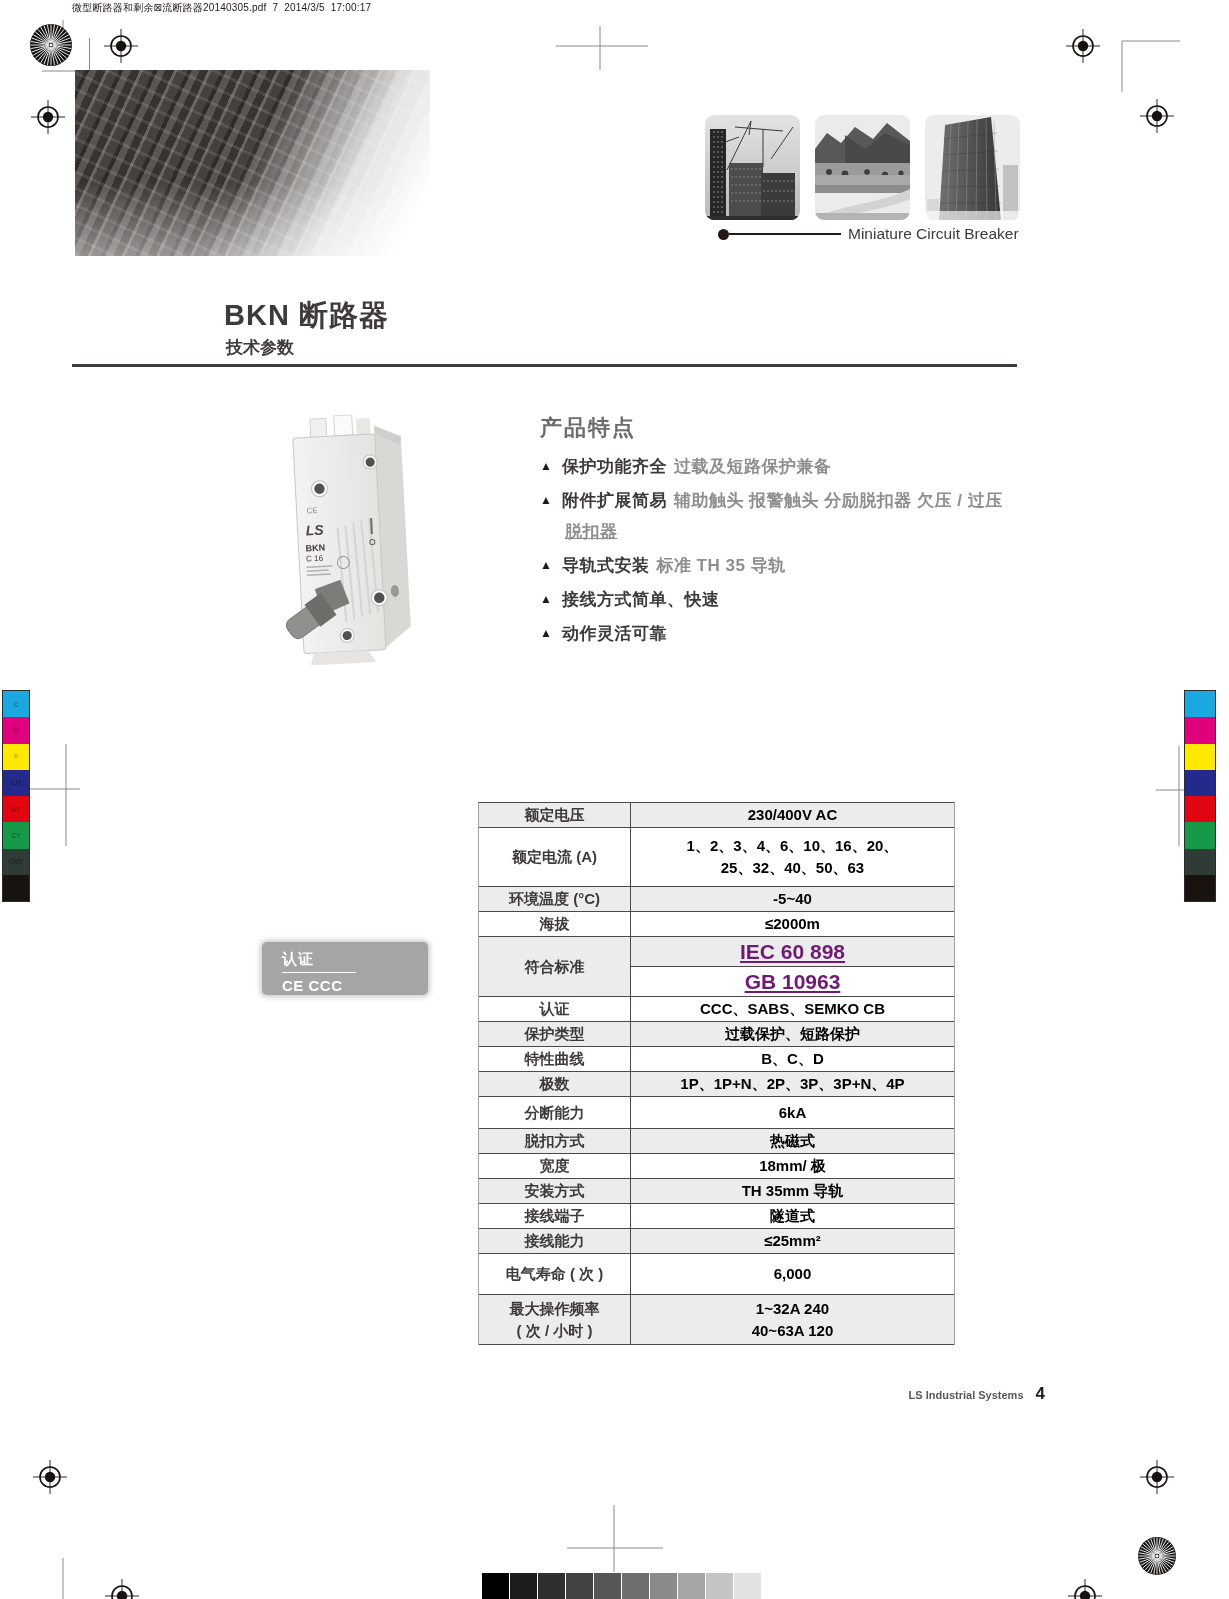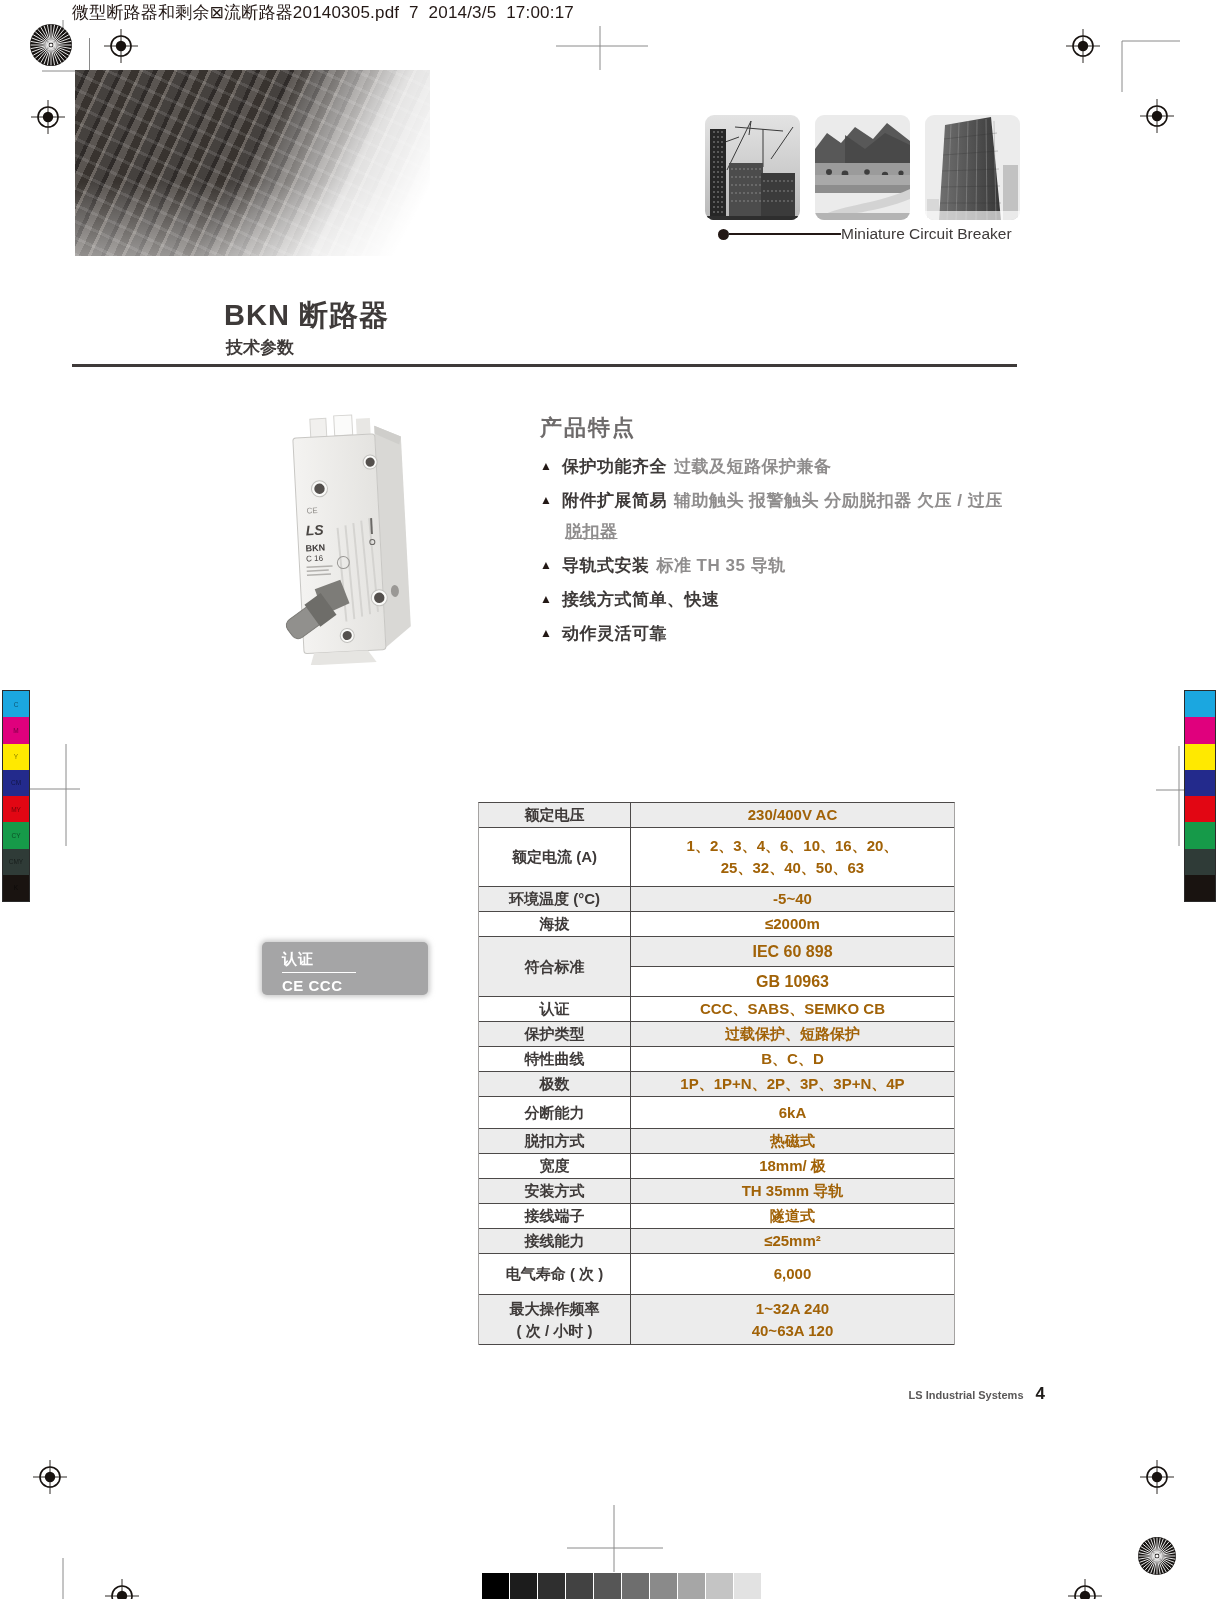--- a/index.html
+++ b/index.html
@@ -1,36 +1,36 @@
 <!DOCTYPE html>
 <html><head>
 <meta charset="utf-8">
 <style>
   html,body{margin:0;padding:0;background:#888;}
   .page{position:relative;width:1229px;height:1599px;background:#ffffff;overflow:hidden;
         font-family:"Liberation Sans","DejaVu Sans",sans-serif;color:#3e3a39;}
   .abs{position:absolute;}
 
-  .file-header{left:72px;top:1px;font-size:17px;color:#231815;white-space:pre;letter-spacing:.2px;}
+  .file-header{left:72px;top:1px;font-size:10px;color:#231815;white-space:pre;letter-spacing:.2px;}
 
   .regmarks{left:0;top:0;}
 
   .hero{left:75px;top:70px;width:355px;height:186px;
     background:
       linear-gradient(118deg, rgba(255,255,255,0) 48%, rgba(255,255,255,.85) 74%, #fff 92%),
       linear-gradient(0deg, rgba(255,255,255,.45) 0%, rgba(255,255,255,0) 40%),
       repeating-linear-gradient(25deg, rgba(255,255,255,.10) 0 3px, rgba(255,255,255,0) 3px 15px),
       repeating-linear-gradient(115deg, #45413e 0 9px, #2f2b29 9px 13px, #5a5551 13px 20px, #38332f 20px 28px, #6a645f 28px 31px);
   }
 
   .photo{top:115px;width:95px;height:105px;}
   .caption-row{left:718px;top:226px;width:310px;height:16px;display:flex;align-items:center;}
   .cap-dot{width:11px;height:11px;border-radius:50%;background:#231815;flex:0 0 auto;}
   .cap-line{width:112px;height:2px;background:#231815;flex:0 0 auto;}
-  .cap-text{font-size:15.5px;color:#3e3a39;white-space:nowrap;text-align:center;}
+  .cap-text{margin-left:7px;font-size:15.5px;color:#3e3a39;white-space:nowrap;text-align:center;}
 
   .page-title{left:224px;top:296px;font-size:29px;font-weight:700;letter-spacing:1px;color:#3e3a39;}
   .page-subtitle{left:226px;top:336px;font-size:17px;font-weight:700;color:#3e3a39;}
   .title-rule{left:72px;top:364px;width:945px;height:3px;background:#3e3a39;}
 
   .breaker{left:278px;top:407px;}
 
   .features{left:540px;top:413px;width:490px;}
   .features-heading{font-size:22px;font-weight:700;letter-spacing:2px;color:#6e6b6b;}
   .feat-item{margin-top:13px;font-size:17px;line-height:21px;}
@@ -39,24 +39,24 @@
   .feat-rest{font-weight:700;color:#8f8d8d;letter-spacing:.5px;}
   .feat-cont{margin:10px 0 0 25px;font-weight:700;color:#8f8d8d;letter-spacing:.5px;text-decoration:underline;}
 
   .spec-table{left:478px;top:762px;width:475px;border-top:1.5px solid #4c4948;
               border-left:1px solid #a5a3a2;border-right:1px solid #a5a3a2;margin-top:40px;}
   .trow{display:flex;box-sizing:border-box;border-bottom:1.5px solid #4c4948;}
   .tlabel{width:152px;flex:0 0 152px;box-sizing:border-box;border-right:1.5px solid #4c4948;
           display:flex;flex-direction:column;justify-content:center;align-items:center;
           font-size:15px;font-weight:700;color:#3e3a39;text-align:center;line-height:22px;}
   .tval{flex:1;display:flex;flex-direction:column;justify-content:center;align-items:center;
-        font-size:15px;font-weight:700;color:#a16207;text-align:center;line-height:22px;}
+        font-size:15px;font-weight:700;color:#000000;text-align:center;line-height:22px;}
   .tval-stack{flex:1;display:flex;flex-direction:column;}
   .tval-sub{flex:1;box-sizing:border-box;display:flex;justify-content:center;align-items:center;
-            font-size:16px;font-weight:700;color:#a16207;}
+            font-size:21px;font-weight:700;color:#701a75;text-decoration:underline;}
   .tval-sub + .tval-sub{border-top:1.5px solid #4c4948;}
   .shade-g{background:#ececec;}
   .shade-w{background:#ffffff;}
 
   .cert-box{left:262px;top:942px;width:166px;height:53px;background:#a5a5a6;border-radius:5px;
             box-shadow:0 0 5px 2px rgba(166,166,167,.6);padding:8px 0 0 20px;box-sizing:border-box;}
   .cert-title{font-size:15px;font-weight:700;color:#ffffff;letter-spacing:1px;}
   .cert-underline{width:74px;height:1px;background:#ffffff;margin:3px 0 4px 0;}
   .cert-value{font-size:15px;font-weight:700;color:#ffffff;letter-spacing:.5px;}
 

